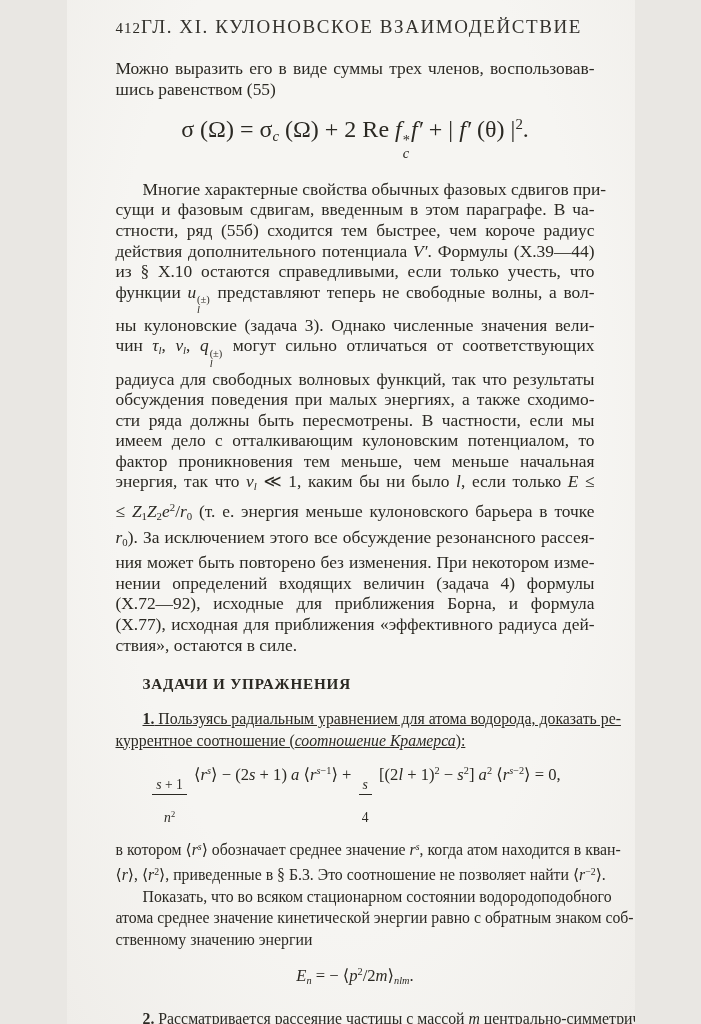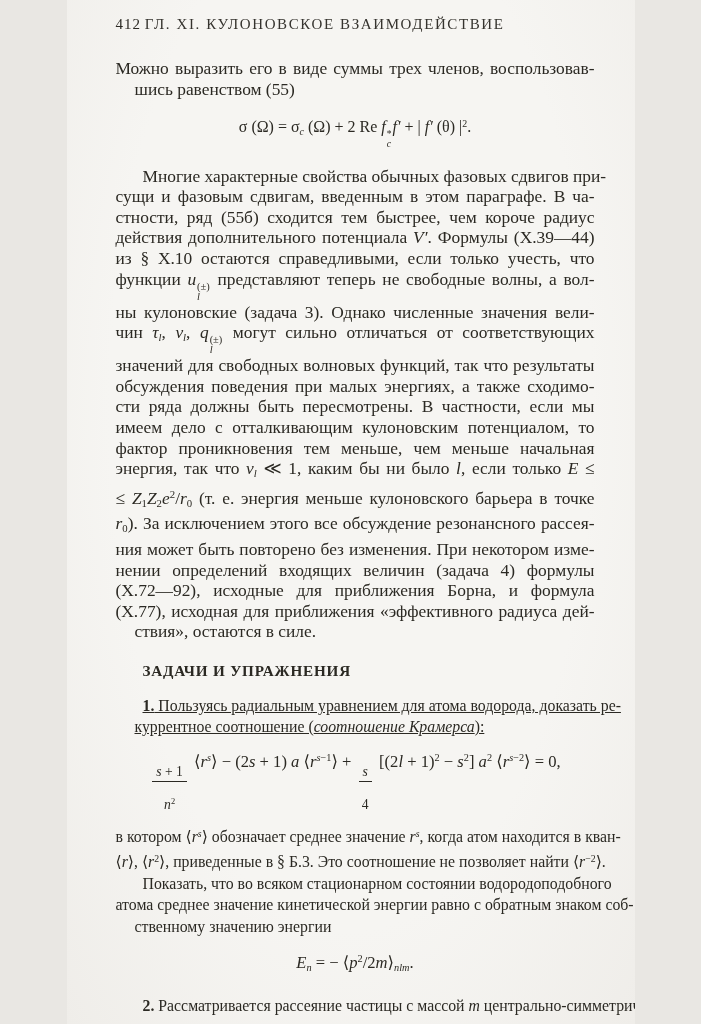--- a/index.html
+++ b/index.html
@@ -28,44 +28,44 @@
     margin-bottom: 8px;
   }
   .pagenum {
     font-size: 15px;
     letter-spacing: 1px;
     width: 120px;
   }
   .chapter {
     flex: 1;
     text-align: center;
-    font-size: 15px;
+    font-size: 19px;
     letter-spacing: 1.6px;
     color: #35332e;
     padding-right: 90px;
     white-space: nowrap;
   }
   
   .bodytext { font-size: 17.4px; line-height: 20.6px; }
   .probtext { font-size: 15.8px; line-height: 21.4px; }
 
   .para { margin: 0; }
   .tline {
     text-align: justify;
     text-align-last: justify;
     white-space: nowrap; 
   }
   .tline, .lastline { min-height: 1em; }
   .indent-first .lines .tline:first-child { text-indent: 27px; }
-  .lastline { text-align: left; margin-left: 19px; }
+  .lastline { text-align: left; }
 
   
   .equation {
     text-align: center;
-    font-size: 16px;
+    font-size: 24px;
     margin: 0;
   }
   .equation.small { font-size: 16.6px; }
 
   
   .ss {
     display: inline-flex;
     flex-direction: column;
     align-items: flex-start;
     vertical-align: -0.5em;
@@ -139,21 +139,21 @@
           <div class="tline">из § X.10 остаются справедливыми, если только учесть, что</div>
           <div class="tline">функции <i>u</i><span class="ss">
               <span>(±)</span>
               <span><i>l</i></span>
             </span> представляют теперь не свободные волны, а вол-</div>
           <div class="tline">ны кулоновские (задача 3). Однако численные значения вели-</div>
           <div class="tline">чин <i>τ</i><sub><i>l</i></sub>, <i>v</i><sub><i>l</i></sub>, <i>q</i><span class="ss">
               <span>(±)</span>
               <span><i>l</i></span>
             </span> могут сильно отличаться от соответствующих</div>
-          <div class="tline">значений для свободных волновых функций, так что результаты</div>
+          <div class="tline">радиуса для свободных волновых функций, так что результаты</div>
           <div class="tline">обсуждения поведения при малых энергиях, а также сходимо-</div>
           <div class="tline">сти ряда должны быть пересмотрены. В частности, если мы</div>
           <div class="tline">имеем дело с отталкивающим кулоновским потенциалом, то</div>
           <div class="tline">фактор проникновения тем меньше, чем меньше начальная</div>
           <div class="tline">энергия, так что <i>v</i><sub><i>l</i></sub> ≪ 1, каким бы ни было <i>l</i>, если только <i>E</i> ≤</div>
           <div class="tline">≤ <i>Z</i><sub>1</sub><i>Z</i><sub>2</sub><i>e</i><sup>2</sup>/<i>r</i><sub>0</sub> (т. е. энергия меньше кулоновского барьера в точке</div>
           <div class="tline"><i>r</i><sub>0</sub>). За исключением этого все обсуждение резонансного рассея-</div>
           <div class="tline">ния может быть повторено без изменения. При некотором изме-</div>
           <div class="tline">нении определений входящих величин (задача 4) формулы</div>
           <div class="tline">(X.72—92), исходные для приближения Борна, и формула</div>

